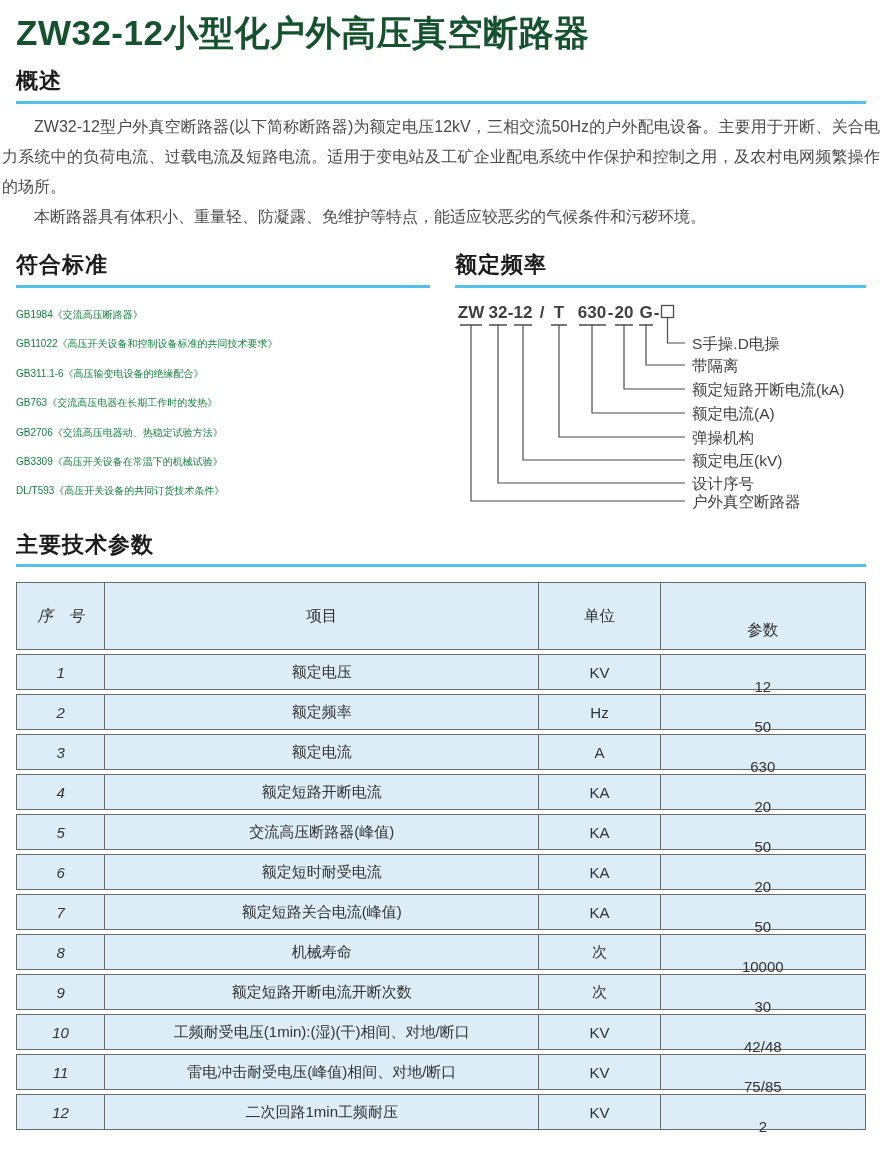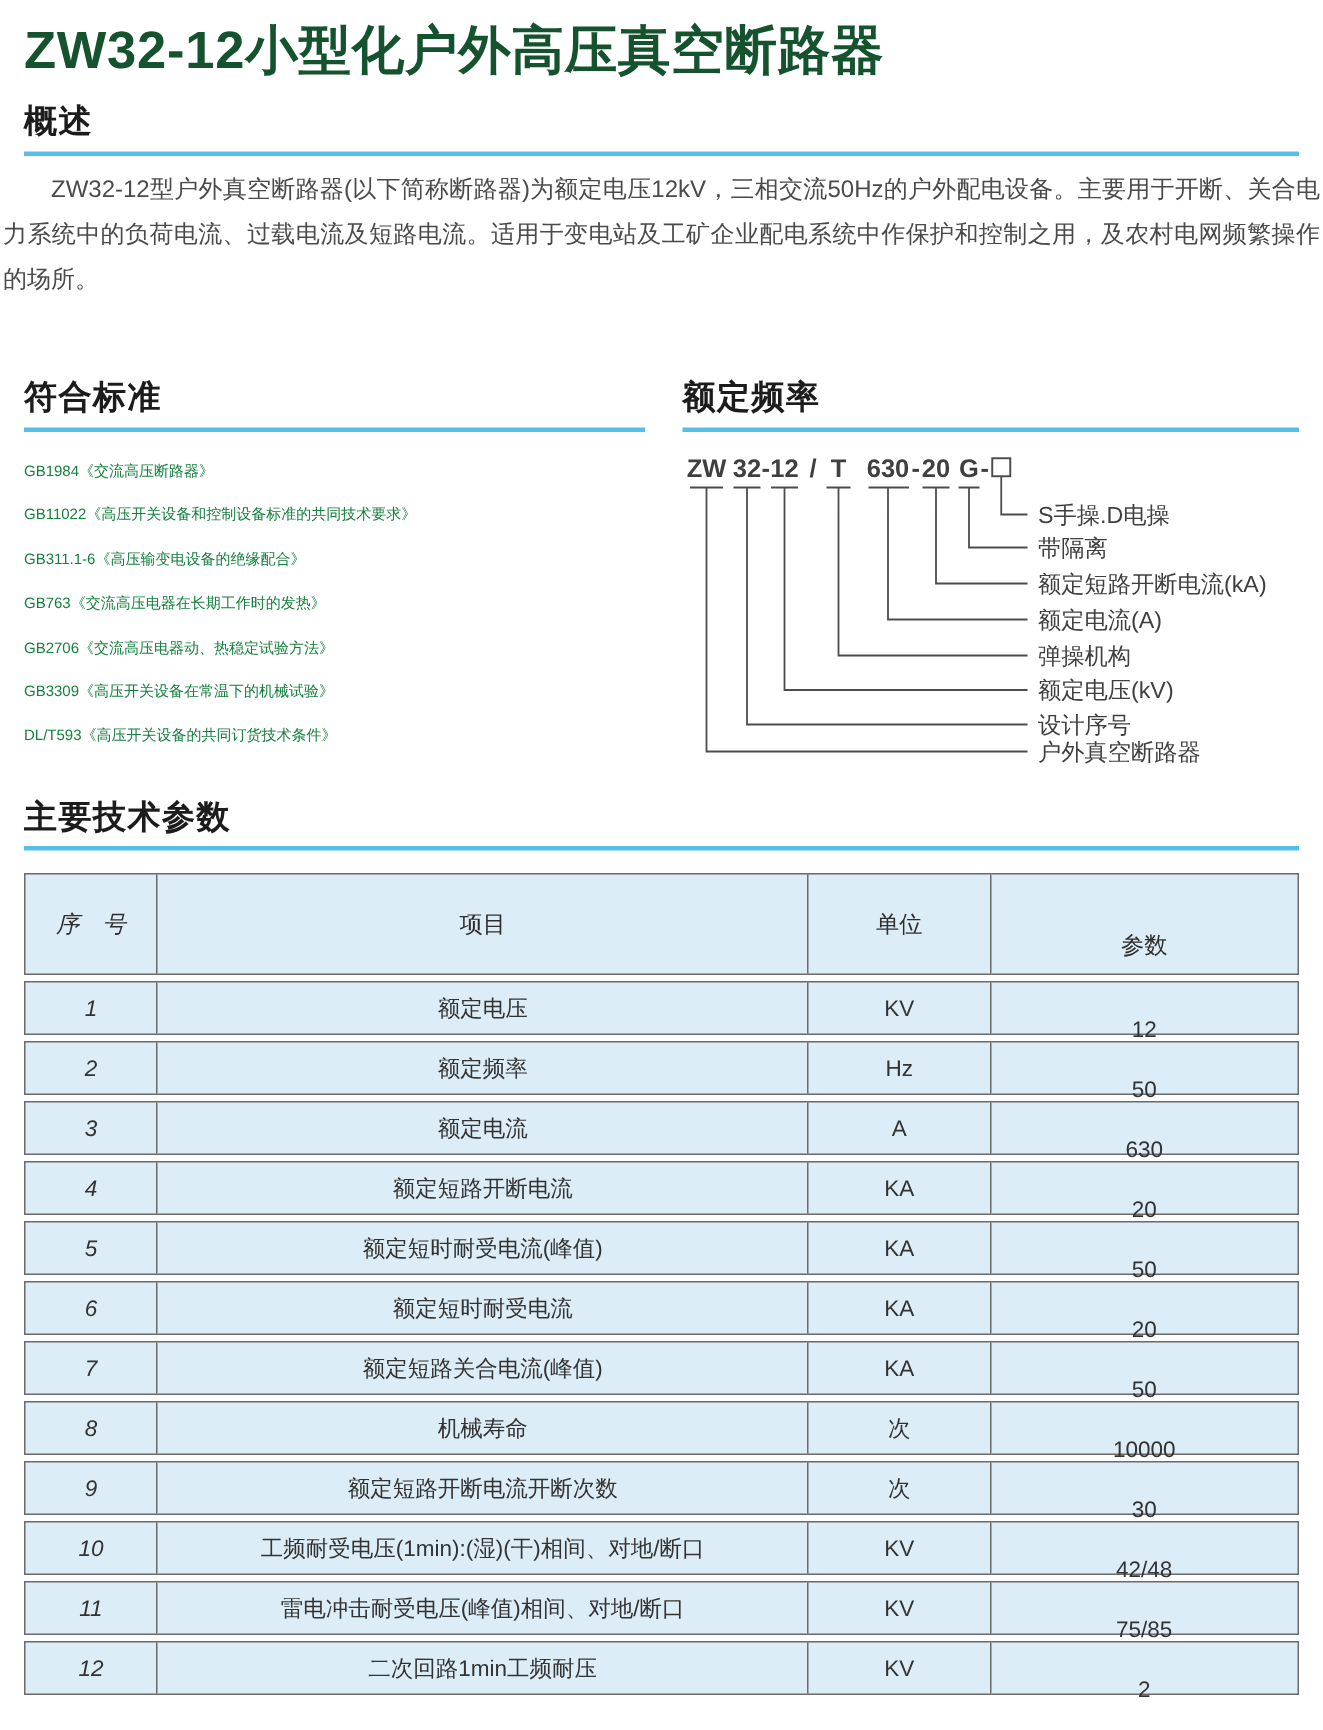--- a/index.html
+++ b/index.html
@@ -69,20 +69,21 @@
 </style>
 </head>
 <body>
 
 <div class="abs page-title">ZW32-12小型化户外高压真空断路器</div>
 
 <div class="abs sec-heading" style="left:16px;top:66px;">概述</div>
 <div class="abs rule" style="left:16px;top:101px;width:850px;"></div>
 <div class="abs overview-text">
   <p>ZW32-12型户外真空断路器(以下简称断路器)为额定电压12kV，三相交流50Hz的户外配电设备。主要用于开断、关合电力系统中的负荷电流、过载电流及短路电流。适用于变电站及工矿企业配电系统中作保护和控制之用，及农村电网频繁操作的场所。</p>
+  <p>本断路器具有体积小、重量轻、防凝露、免维护等特点，能适应较恶劣的气候条件和污秽环境。</p>
 </div>
 
 <div class="abs sec-heading" style="left:16px;top:250px;">符合标准</div>
 <div class="abs rule" style="left:16px;top:285px;width:414px;"></div>
 <ul class="abs standards-list">
   <li>GB1984《交流高压断路器》</li>
   <li>GB11022《高压开关设备和控制设备标准的共同技术要求》</li>
   <li>GB311.1-6《高压输变电设备的绝缘配合》</li>
   <li>GB763《交流高压电器在长期工作时的发热》</li>
   <li>GB2706《交流高压电器动、热稳定试验方法》</li>
@@ -161,21 +162,21 @@
     <div class="t-cell c3">630</div>
   </div>
   <div class="t-row">
     <div class="t-cell c0">4</div>
     <div class="t-cell c1">额定短路开断电流</div>
     <div class="t-cell c2">KA</div>
     <div class="t-cell c3">20</div>
   </div>
   <div class="t-row">
     <div class="t-cell c0">5</div>
-    <div class="t-cell c1">额定短时耐受电流(峰值)</div>
+    <div class="t-cell c1">交流高压断路器(峰值)</div>
     <div class="t-cell c2">KA</div>
     <div class="t-cell c3">50</div>
   </div>
   <div class="t-row">
     <div class="t-cell c0">6</div>
     <div class="t-cell c1">额定短时耐受电流</div>
     <div class="t-cell c2">KA</div>
     <div class="t-cell c3">20</div>
   </div>
   <div class="t-row">

